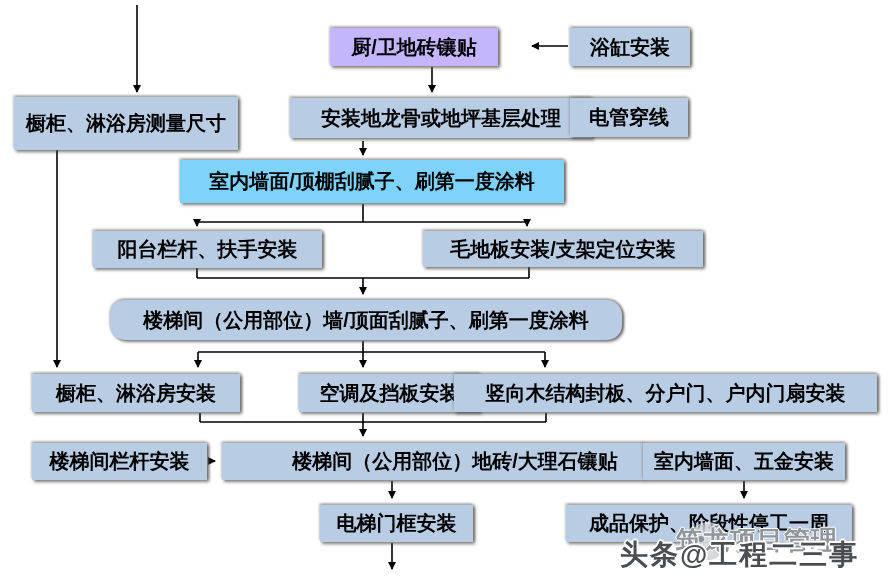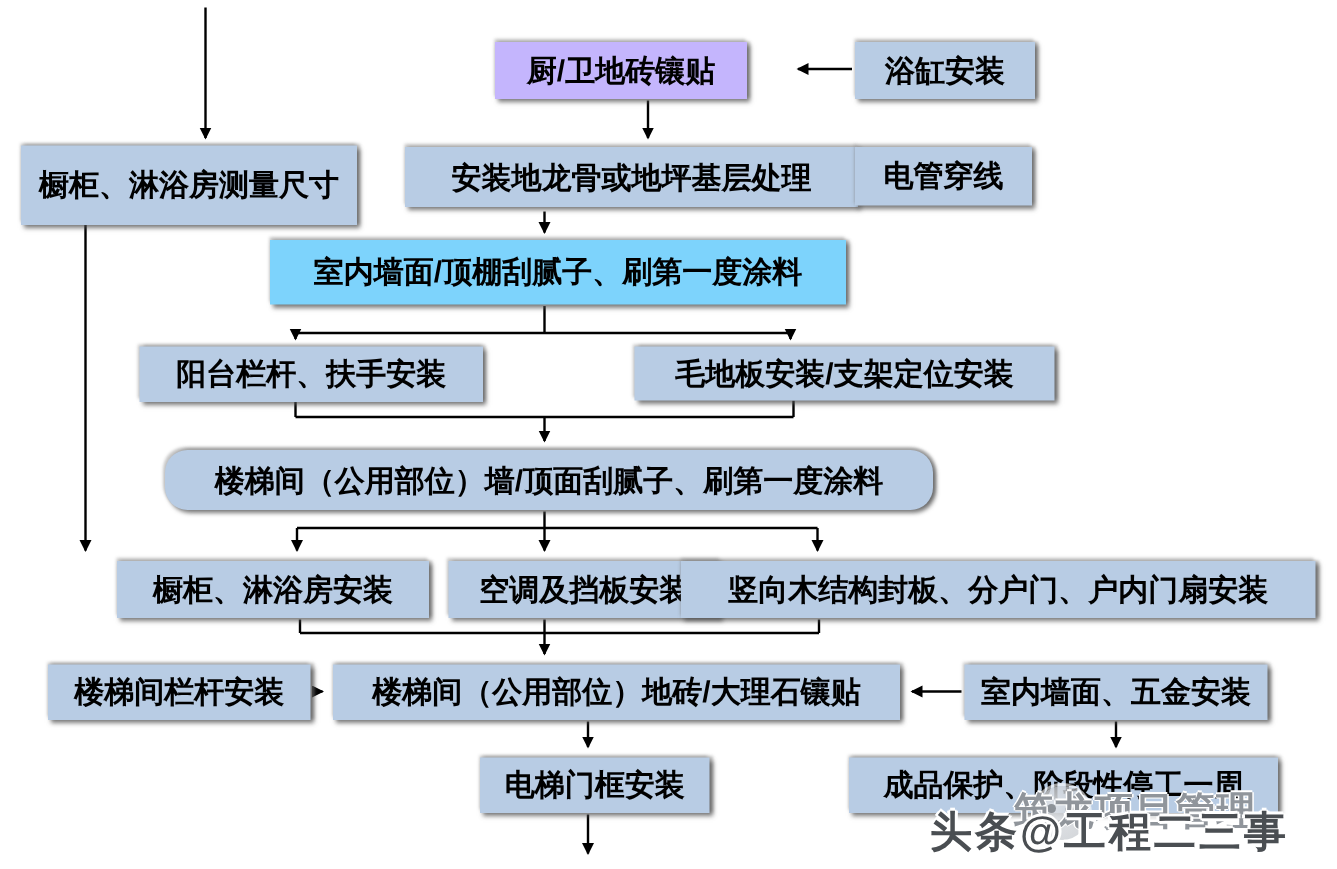--- a/index.html
+++ b/index.html
@@ -83,41 +83,41 @@
       <path d="M392,543 L392,569" marker-end="url(#arw)"></path>
     </g>
   </svg>
 
   <div class="node" style="left: 330px; top: 28px; width: 168px; height: 38px; background: #c4b5fd; color: rgb(0, 0, 0);">厨/卫地砖镶贴</div>
 
   <div class="node" style="left: 570px; top: 28px; width: 120px; height: 38px; background: rgb(184, 204, 228); color: rgb(0, 0, 0);">浴缸安装</div>
 
   <div class="node" style="left: 14px; top: 97px; width: 224px; height: 53px; background: rgb(184, 204, 228); color: rgb(0, 0, 0);">橱柜、淋浴房测量尺寸</div>
 
-  <div class="node" style="left: 270px; top: 98px; width: 302px; height: 40px; background: rgb(184, 204, 228); color: rgb(0, 0, 0);">安装地龙骨或地坪基层处理</div>
+  <div class="node" style="left: 290px; top: 98px; width: 302px; height: 40px; background: rgb(184, 204, 228); color: rgb(0, 0, 0);">安装地龙骨或地坪基层处理</div>
 
   <div class="node" style="left: 570px; top: 98px; width: 118px; height: 39px; background: rgb(184, 204, 228); color: rgb(0, 0, 0);">电管穿线</div>
 
   <div class="node" style="left: 180px; top: 160px; width: 384px; height: 43px; background: #7dd3fc; color: rgb(0, 0, 0);">室内墙面/顶棚刮腻子、刷第一度涂料</div>
 
   <div class="node" style="left: 93px; top: 231px; width: 229px; height: 37px; background: rgb(184, 204, 228); color: rgb(0, 0, 0);">阳台栏杆、扶手安装</div>
 
   <div class="node" style="left: 423px; top: 231px; width: 280px; height: 36px; background: rgb(184, 204, 228); color: rgb(0, 0, 0);">毛地板安装/支架定位安装</div>
 
   <div class="node" style="left: 110px; top: 300px; width: 512px; height: 40px; background: rgb(184, 204, 228); color: rgb(0, 0, 0); border-radius: 15px;">楼梯间（公用部位）墙/顶面刮腻子、刷第一度涂料</div>
 
-  <div class="node" style="left: 32px; top: 374px; width: 208px; height: 38px; background: rgb(184, 204, 228); color: rgb(0, 0, 0); margin-left: 46px;">橱柜、淋浴房安装</div>
+  <div class="node" style="left: 32px; top: 374px; width: 208px; height: 38px; background: rgb(184, 204, 228); color: rgb(0, 0, 0);">橱柜、淋浴房安装</div>
 
   <div class="node" style="left: 267px; top: 374px; width: 181px; height: 38px; background: rgb(184, 204, 228); color: rgb(0, 0, 0); margin-left: 32px;">空调及挡板安装</div>
 
   <div class="node" style="left: 454px; top: 374px; width: 423px; height: 38px; background: rgb(184, 204, 228); color: rgb(0, 0, 0);">竖向木结构封板、分户门、户内门扇安装</div>
 
   <div class="node" style="left: 32px; top: 443px; width: 175px; height: 37px; background: rgb(184, 204, 228); color: rgb(0, 0, 0);">楼梯间栏杆安装</div>
 
-  <div class="node" style="left: 222px; top: 443px; width: 378px; height: 37px; background: rgb(184, 204, 228); color: rgb(0, 0, 0);">楼梯间（公用部位）地砖/大理石镶贴</div>
+  <div class="node" style="left: 222px; top: 443px; width: 378px; height: 37px; background: rgb(184, 204, 228); color: rgb(0, 0, 0); padding-left: 44px;">楼梯间（公用部位）地砖/大理石镶贴</div>
 
   <div class="node" style="left: 643px; top: 443px; width: 202px; height: 37px; background: rgb(184, 204, 228); color: rgb(0, 0, 0);">室内墙面、五金安装</div>
 
   <div class="node" style="left: 320px; top: 505px; width: 153px; height: 37px; background: rgb(184, 204, 228); color: rgb(0, 0, 0);">电梯门框安装</div>
 
   <div class="node" style="left: 566px; top: 505px; width: 286px; height: 37px; background: rgb(184, 204, 228); color: rgb(0, 0, 0);">成品保护、阶段性停工一周</div>
 
   <div>
     <div class="wm-logo"></div>
     <div class="wm-back">筑龙项目管理</div>

